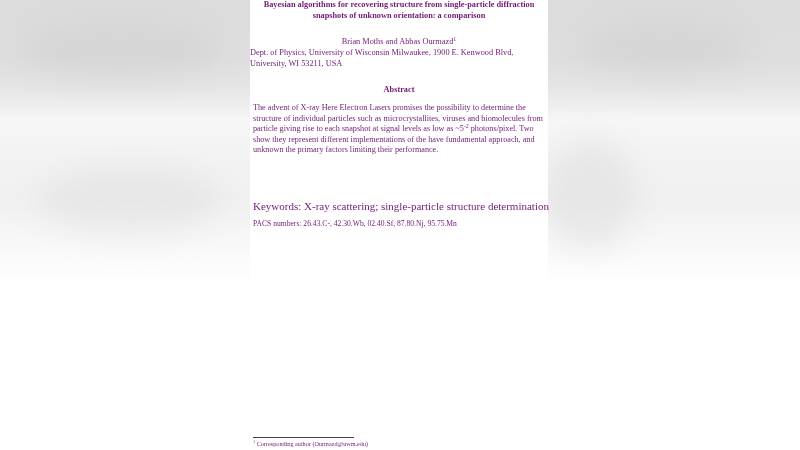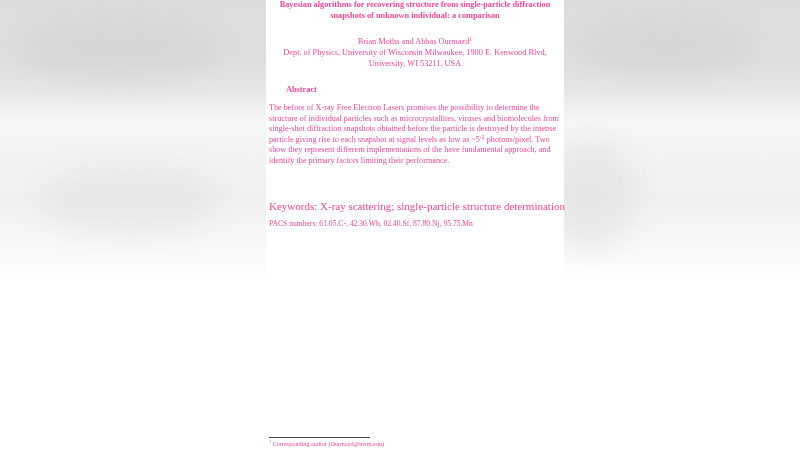--- a/index.html
+++ b/index.html
@@ -31,26 +31,26 @@
           #ffffff 450px);
     }
     .bg-blob {
       position: absolute;
       border-radius: 50%;
       filter: blur(14px);
       background: rgba(200,200,200,0.35);
     }
     .page {
       position: absolute;
-      left: 266px;
+      left: 250px;
       top: 0;
       width: 298px;
       height: 326px;
       background: #ffffff;
-      color: #ec4899;
+      color: #701a75;
     }
     .title {
       position: absolute;
       left: 0; top: -1px;
       width: 298px;
       text-align: center;
       font-weight: bold;
       font-size: 8.3px;
       line-height: 11px;
     }
@@ -59,32 +59,30 @@
       left: 0; top: 36px;
       width: 298px;
       text-align: center;
       font-size: 8.3px;
       line-height: 11.2px;
     }
     .affil {
       position: absolute;
       left: 0; top: 47px;
       width: 298px;
-      text-align: center;
       font-size: 8.3px;
       line-height: 11.2px;
     }
     .abstract-heading {
       position: absolute;
       left: 0; top: 85px;
       width: 298px;
-      text-align: left;
+      text-align: center;
       font-weight: bold;
       font-size: 8.3px;
-      padding-left: 20px;
     }
     .abstract-body {
       position: absolute;
       left: 3px; top: 103px;
       width: 296px;
       font-size: 8.2px;
       line-height: 10.6px;
       white-space: nowrap;
     }
     .abstract-body div { height: 10.6px; }
@@ -121,41 +119,40 @@
 <div class="bg">
   <div class="bg-blob" style="left:20px;top:20px;width:200px;height:60px;"></div>
   <div class="bg-blob" style="left:580px;top:20px;width:170px;height:55px;"></div>
   <div class="bg-blob" style="left:40px;top:165px;width:180px;height:70px;background:rgba(215,215,215,0.35);"></div>
   <div class="bg-blob" style="left:545px;top:140px;width:90px;height:110px;background:rgba(215,215,215,0.4);"></div>
 </div>
 
 <div class="page">
   <div class="title">
     <div>Bayesian algorithms for recovering structure from single-particle diffraction</div>
-    <div>snapshots of unknown individual: a comparison</div>
+    <div>snapshots of unknown orientation: a comparison</div>
   </div>
 
   <div class="authors">
     <span>Brian Moths and Abbas Ourmazd</span><sup>1</sup>
   </div>
 
   <div class="affil">
     <div>Dept. of Physics, University of Wisconsin Milwaukee, 1900 E. Kenwood Blvd,</div>
     <div>University, WI 53211, USA</div>
   </div>
 
   <div class="abstract-heading">Abstract</div>
 
   <div class="abstract-body">
-    <div>The before of X-ray Free Electron Lasers promises the possibility to determine the</div>
+    <div>The advent of X-ray Here Electron Lasers promises the possibility to determine the</div>
     <div>structure of individual particles such as microcrystallites, viruses and biomolecules from</div>
-    <div>single-shot diffraction snapshots obtained before the particle is destroyed by the intense</div>
     <div><span>particle giving rise to each snapshot at signal levels as low as ~5</span><sup>-2</sup><span> photons/pixel.  Two</span></div>
     <div>show they represent different implementations of the have fundamental approach, and</div>
-    <div>identify the primary factors limiting their performance.</div>
+    <div>unknown the primary factors limiting their performance.</div>
   </div>
 
   <div class="keywords">Keywords: X-ray scattering; single-particle structure determination</div>
-  <div class="pacs">PACS numbers: 61.05.C-, 42.30.Wb, 02.40.Sf, 87.80.Nj, 95.75.Mn</div>
+  <div class="pacs">PACS numbers: 26.43.C-, 42.30.Wb, 02.40.Sf, 87.80.Nj, 95.75.Mn</div>
 
   <div class="footnote-rule"></div>
   <div class="footnote"><sup>1</sup><span> Corresponding author (Ourmazd@uwm.edu)</span></div>
 </div>
 
 </body></html>

